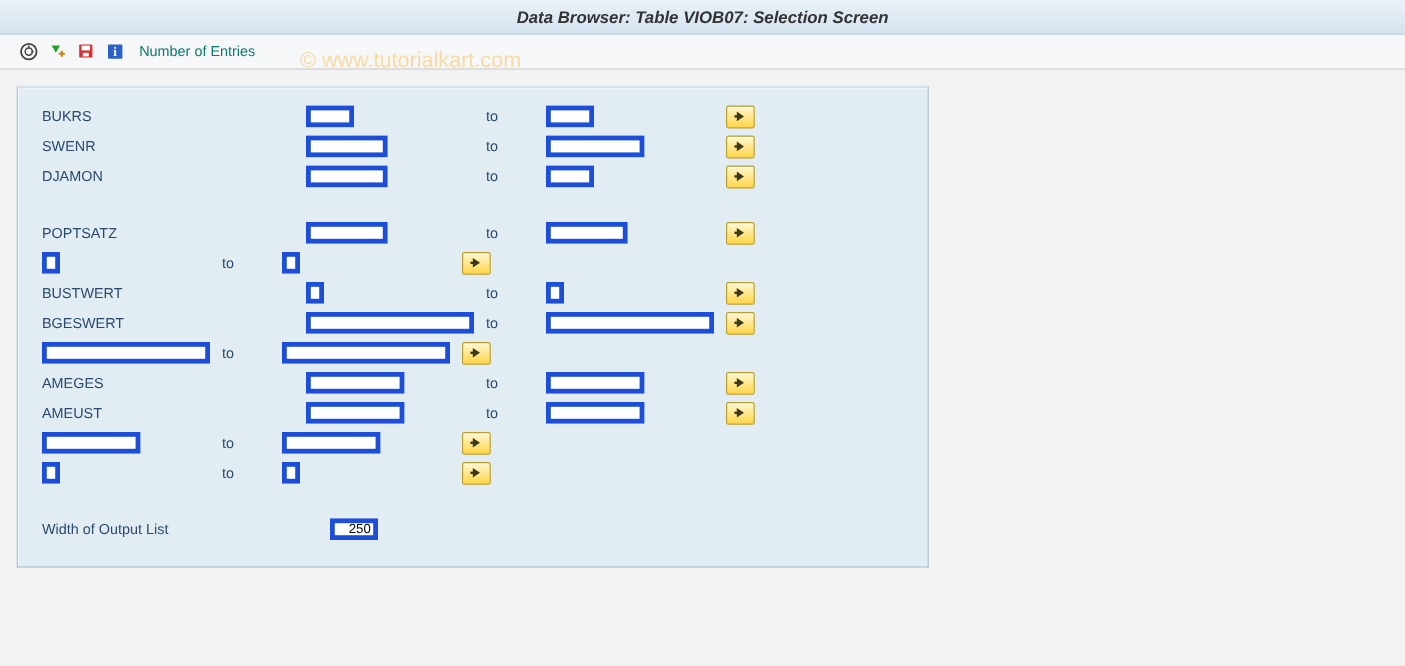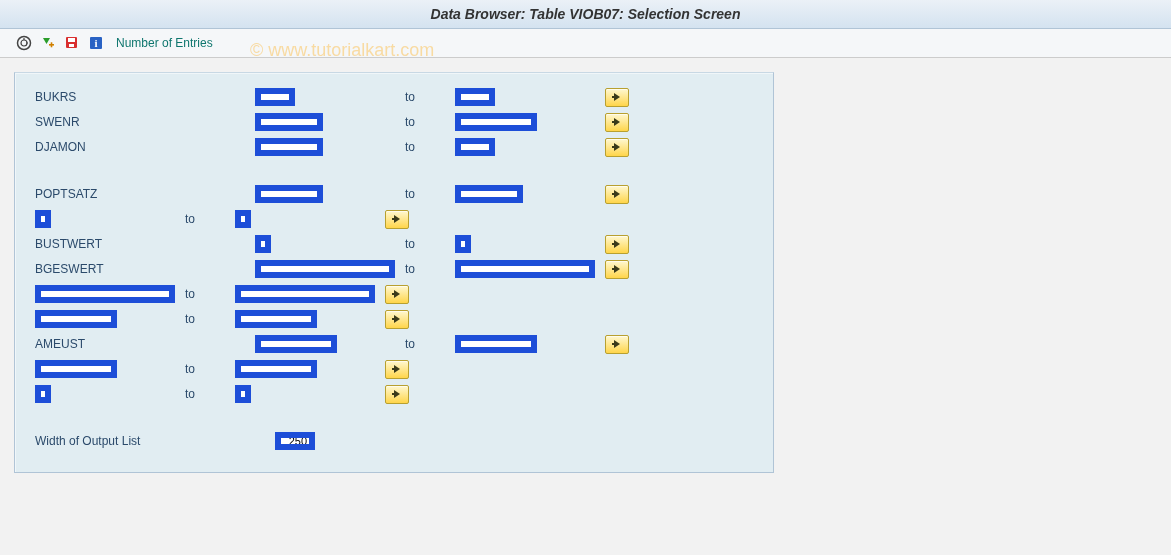--- a/index.html
+++ b/index.html
@@ -87,21 +87,21 @@
       width: 150px;
       display: flex;
       align-items: center;
     }
     .btn-col {
       width: 40px;
       display: flex;
       align-items: center;
     }
     input[type="text"] {
-      border: 6px solid #1d4ed8;
+      border: 4px solid #1d4ed8;
       background: #fff;
       height: 18px;
       font-size: 11px;
       padding: 0 2px;
     }
     .w-tiny { width: 15px; }
     .w-small { width: 40px; }
     .w-med { width: 68px; }
     .w-med2 { width: 82px; }
     .w-large { width: 140px; }
@@ -307,20 +307,21 @@
       <div class="to-col">
           <input type="text" class="w-large" value="" style="">
         </div>
       <div class="btn-col">
           <div class="multi-btn">
             <div class="arrow-right"></div>
           </div>
         </div>
     </div>
     <div class="field-row">
+      <div class="field-label">AMEGES</div>
       <div class="from-col">
           <input type="text" class="w-med2" value="" style="">
         </div>
       <div class="to-label">to</div>
       <div class="to-col">
           <input type="text" class="w-med2" value="" style="">
         </div>
       <div class="btn-col">
           <div class="multi-btn">
             <div class="arrow-right"></div>

